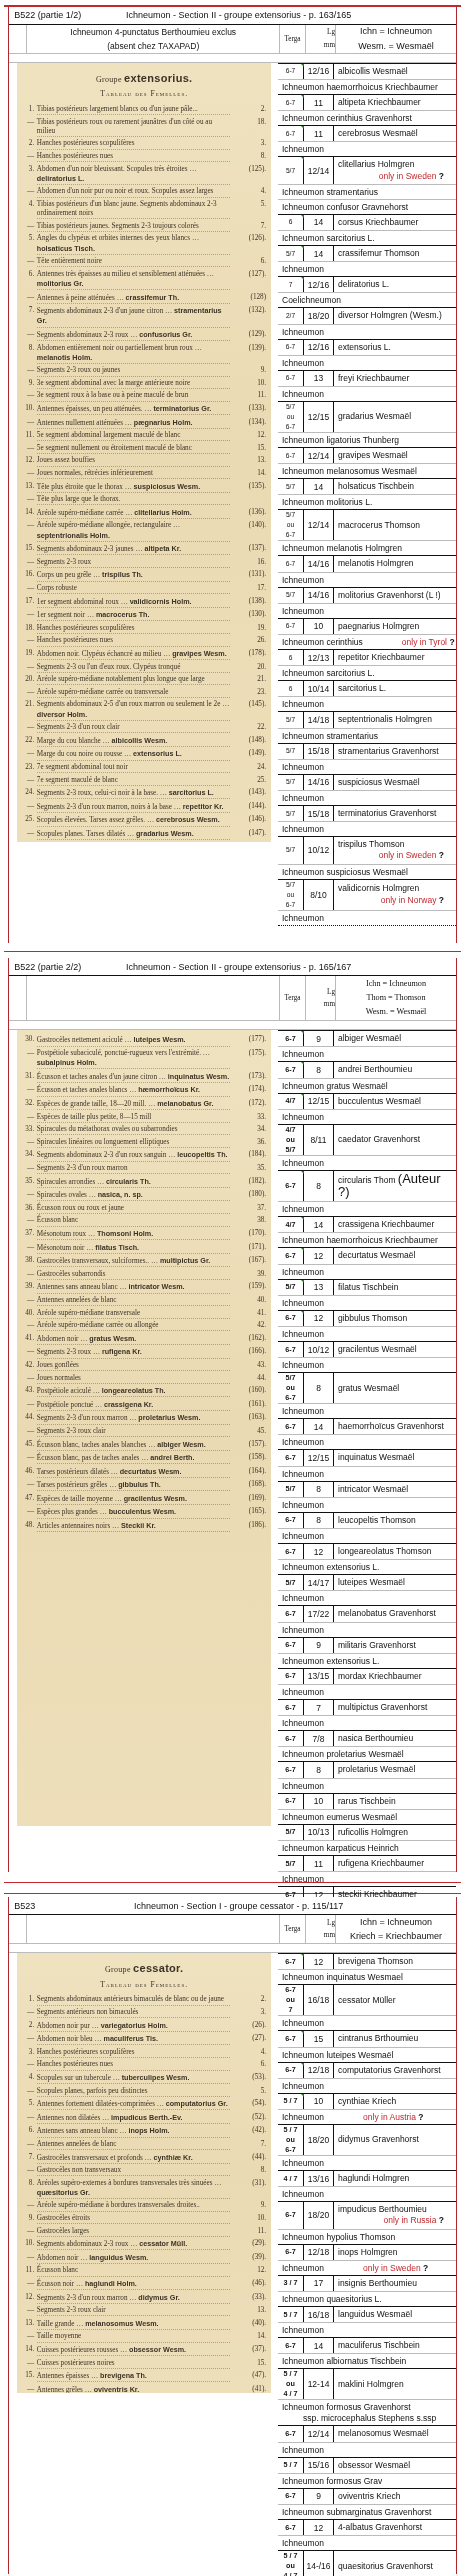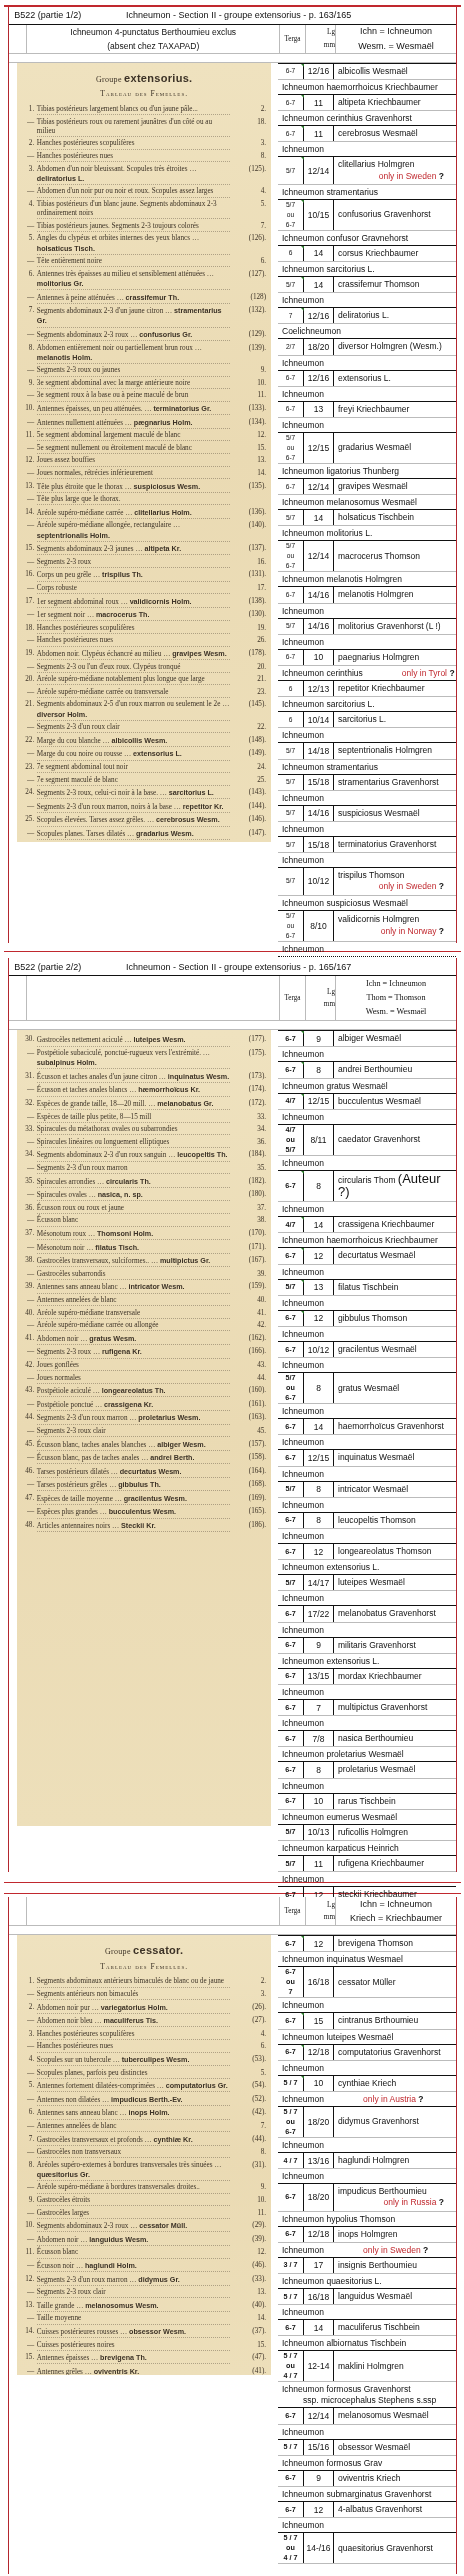--- a/index.html
+++ b/index.html
@@ -402,34 +402,20 @@
             </div>
             <div class="lgv">
               <span>12/14</span>
             </div>
             <div class="nm">
               <span>clitellarius Holmgren</span>
               <span class="note"><span>only in Sweden</span> <b>?</b></span>
             </div>
           </div>
           <div class="gen"><span>Ichneumon stramentarius</span></div>
-          <div class="tr">
-            <div class="tg">
-              <span>5/7</span>
-              <span>ou</span>
-              <span>6-7</span>
-              <span class="mark"></span>
-            </div>
-            <div class="lgv">
-              <span>10/15</span>
-            </div>
-            <div class="nm">
-              <span>confusorius Gravenhorst</span>
-            </div>
-          </div>
           <div class="gen"><span>Ichneumon confusor Gravnehorst</span></div>
           <div class="tr">
             <div class="tg">
               <span>6</span>
               <span class="mark"></span>
             </div>
             <div class="lgv">
               <span>14</span>
             </div>
             <div class="nm">
@@ -1287,20 +1273,24 @@
             <div class="nm">
               <span>wustnei Kriechbaumer</span>
             </div>
           </div>
           <div class="gen"><span>Ichneumon</span></div>
           <div class="tbl-end"></div>
         </div>
       </div>
     </div>
     <div class="block" style="top: 1897px; height: 677px;">
+      <div class="title-row">
+        <span class="code">B523</span>
+        <span class="ttl">Ichneumon - Section I - groupe cessator  - p. 115/117</span>
+      </div>
       <div class="head-row">
         <div class="stub"></div>
         <div class="desc">
           <div></div>
           <div></div>
         </div>
         <div class="terga">Terga</div>
         <div class="lg">
           <span>Lg</span>
           <span>mm</span>

